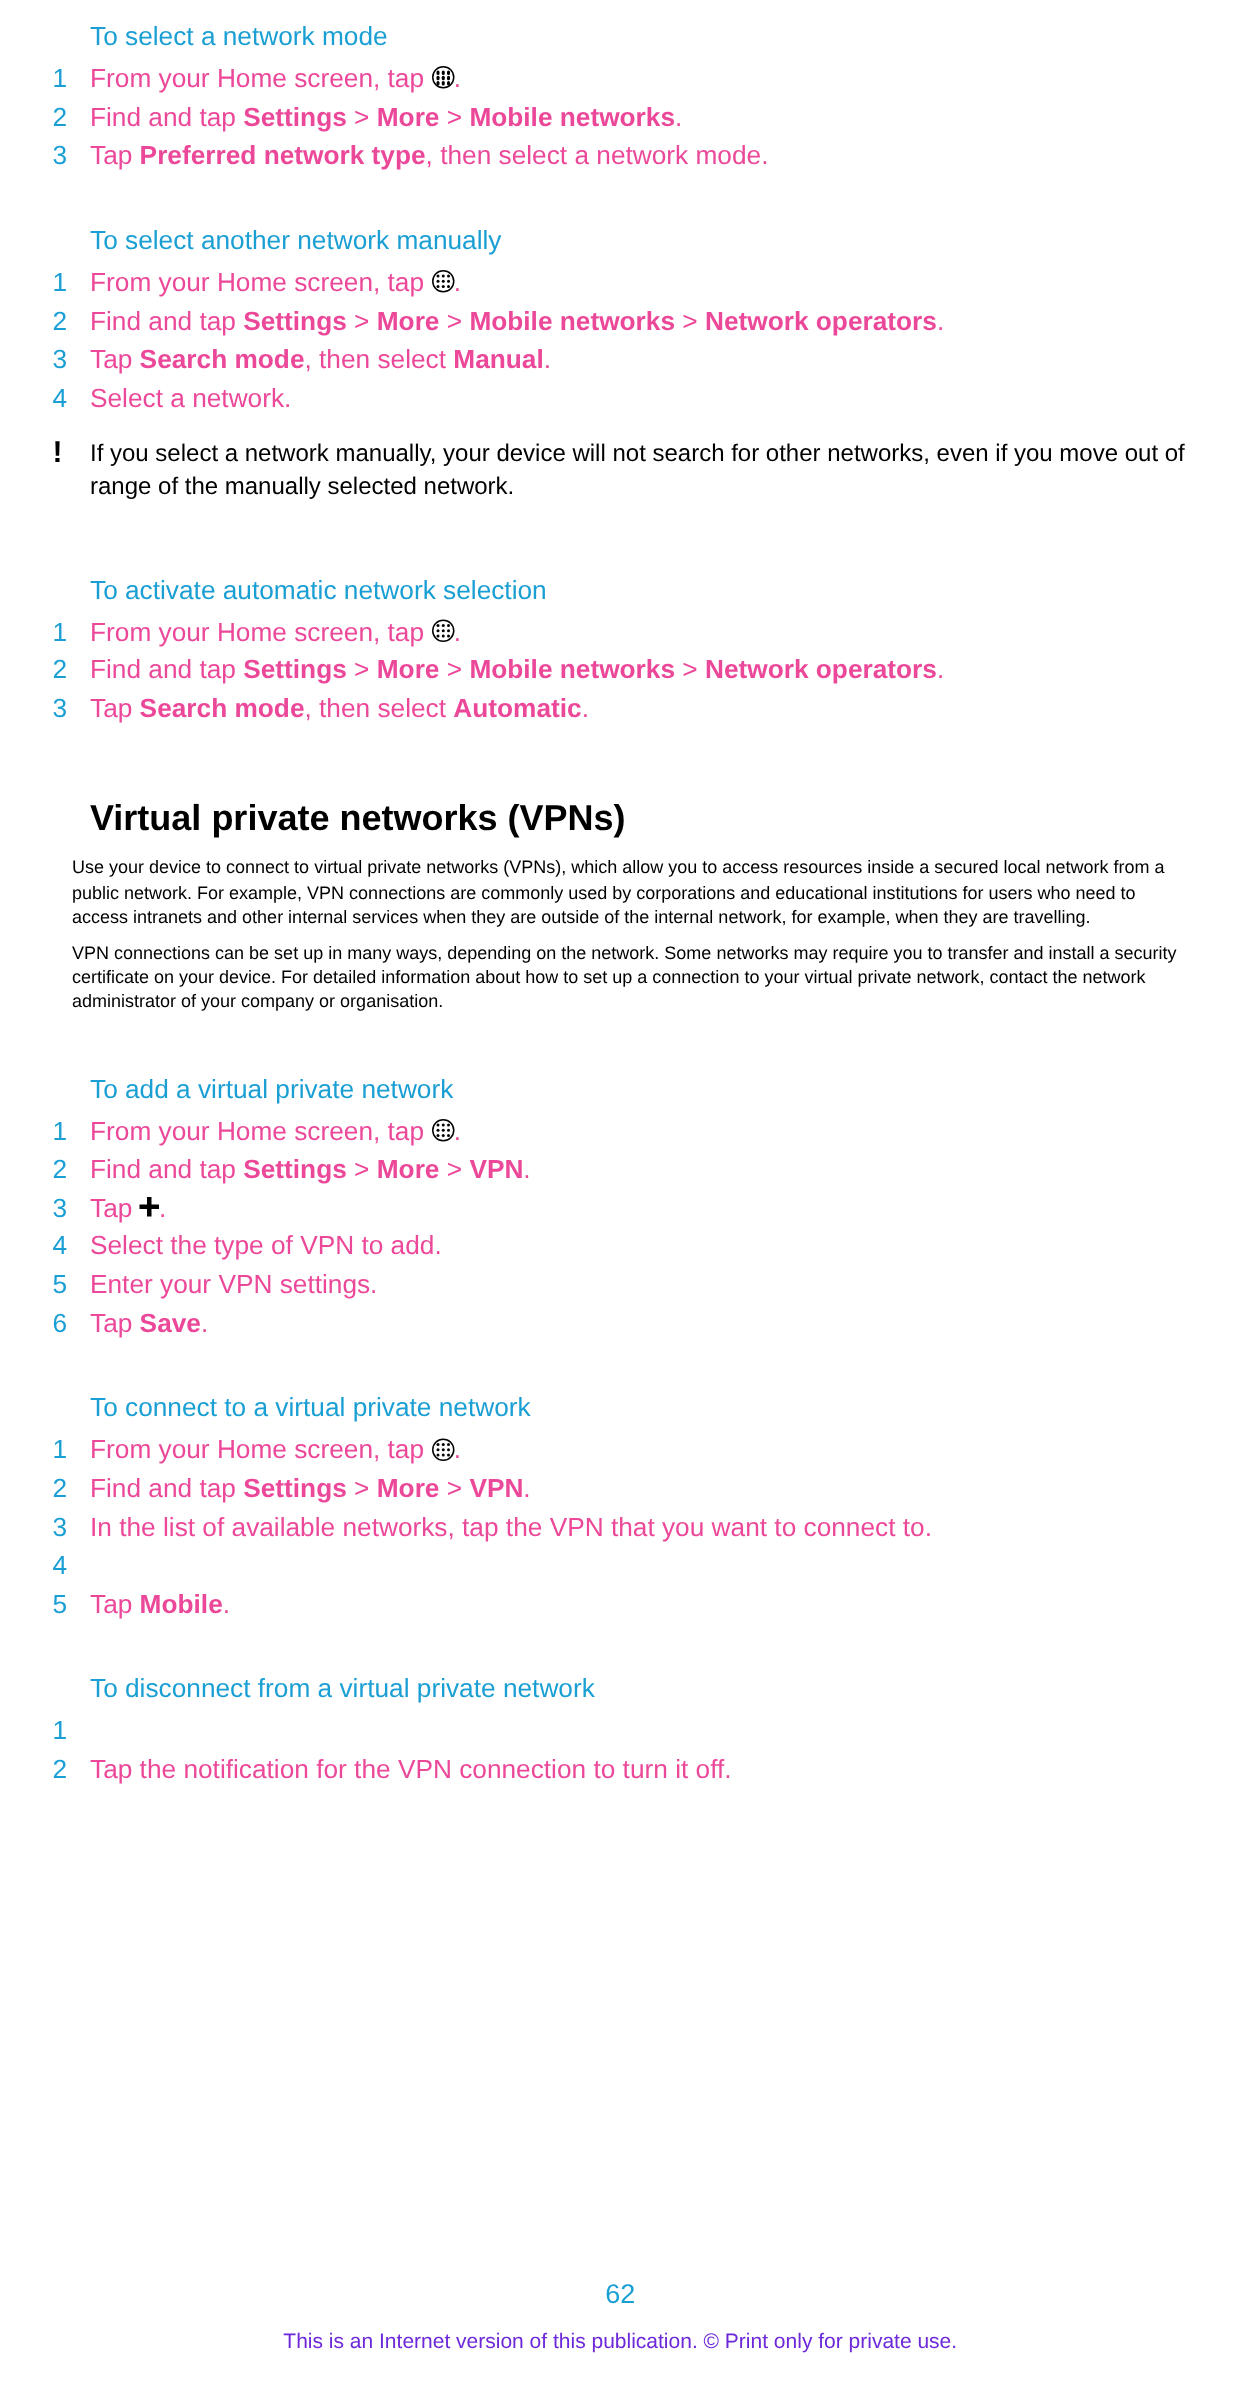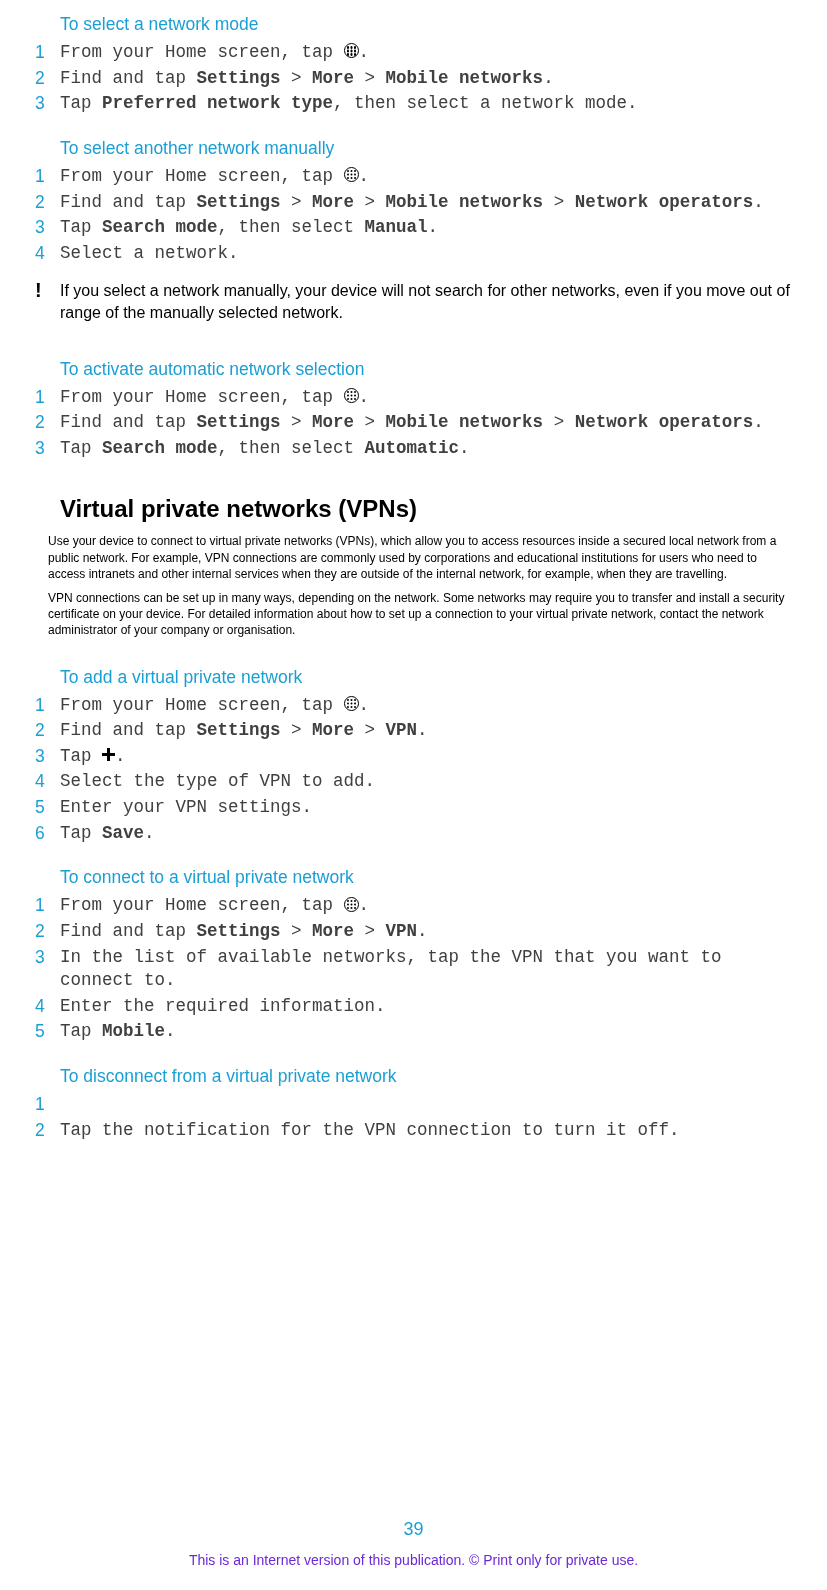--- a/index.html
+++ b/index.html
@@ -8,41 +8,40 @@
       width: 827px;
       height: 1590px;
       background: #fff;
       position: relative;
       padding: 0 35px;
       color: #000;
     }
     .section-heading {
       color: #1a9fd4;
       font-size: 17.5px;
-      margin-top: 2px;
+      margin-top: 14px;
       margin-bottom: 6px;
       margin-left: 25px;
       font-weight: 400;
     }
     .section-heading.first { margin-top: 14px; }
     .step {
       display: flex;
       margin-bottom: 2px;
       line-height: 1.35;
     }
     .step-num {
       color: #1a9fd4;
       width: 25px;
       flex-shrink: 0;
       font-size: 17.5px;
     }
     .step-text {
       font-size: 17.5px;
-      color: #404040;
-      font-family: Liberation Mono, monospace;
+      color: #ec4899;
     }
     .bold { font-weight: 700; }
     .icon-apps {
       display: inline-block;
       width: 15px;
       height: 15px;
       border: 1.2px solid #000;
       border-radius: 50%;
       position: relative;
       vertical-align: middle;
@@ -86,21 +85,21 @@
       font-weight: 700;
       line-height: 1;
     }
     .note-text {
       font-size: 16px;
       line-height: 1.35;
     }
     .main-heading {
       font-size: 24px;
       font-weight: 700;
-      margin-top: 35px;
+      margin-top: 48px;
       margin-bottom: 10px;
       margin-left: 25px;
     }
     .para {
       font-size: 12px;
       line-height: 1.35;
       margin-bottom: 8px;
       margin-left: 13px;
     }
     .spacer-sm { height: 18px; }
@@ -219,31 +218,30 @@
 <div class="step">
     <span class="step-num">2</span>
     <span class="step-text"><span>Find and tap </span><span class="bold">Settings</span><span> &gt; </span><span class="bold">More</span><span> &gt; </span><span class="bold">VPN</span><span>.</span></span>
   </div>
 <div class="step">
     <span class="step-num">3</span>
     <span class="step-text">In the list of available networks, tap the VPN that you want to connect to.</span>
   </div>
 <div class="step">
     <span class="step-num">4</span>
-    <span class="step-text">Enter the required information.</span>
   </div>
 <div class="step">
     <span class="step-num">5</span>
     <span class="step-text"><span>Tap </span><span class="bold">Mobile</span><span>.</span></span>
   </div>
 
 <div class="spacer-sm"></div>
 <div class="section-heading">To disconnect from a virtual private network</div>
 <div class="step">
     <span class="step-num">1</span>
   </div>
 <div class="step">
     <span class="step-num">2</span>
     <span class="step-text">Tap the notification for the VPN connection to turn it off.</span>
   </div>
 
-<div class="page-number">39</div>
+<div class="page-number">62</div>
 <div class="footer-text">This is an Internet version of this publication. © Print only for private use.</div>
 
 </body></html>

